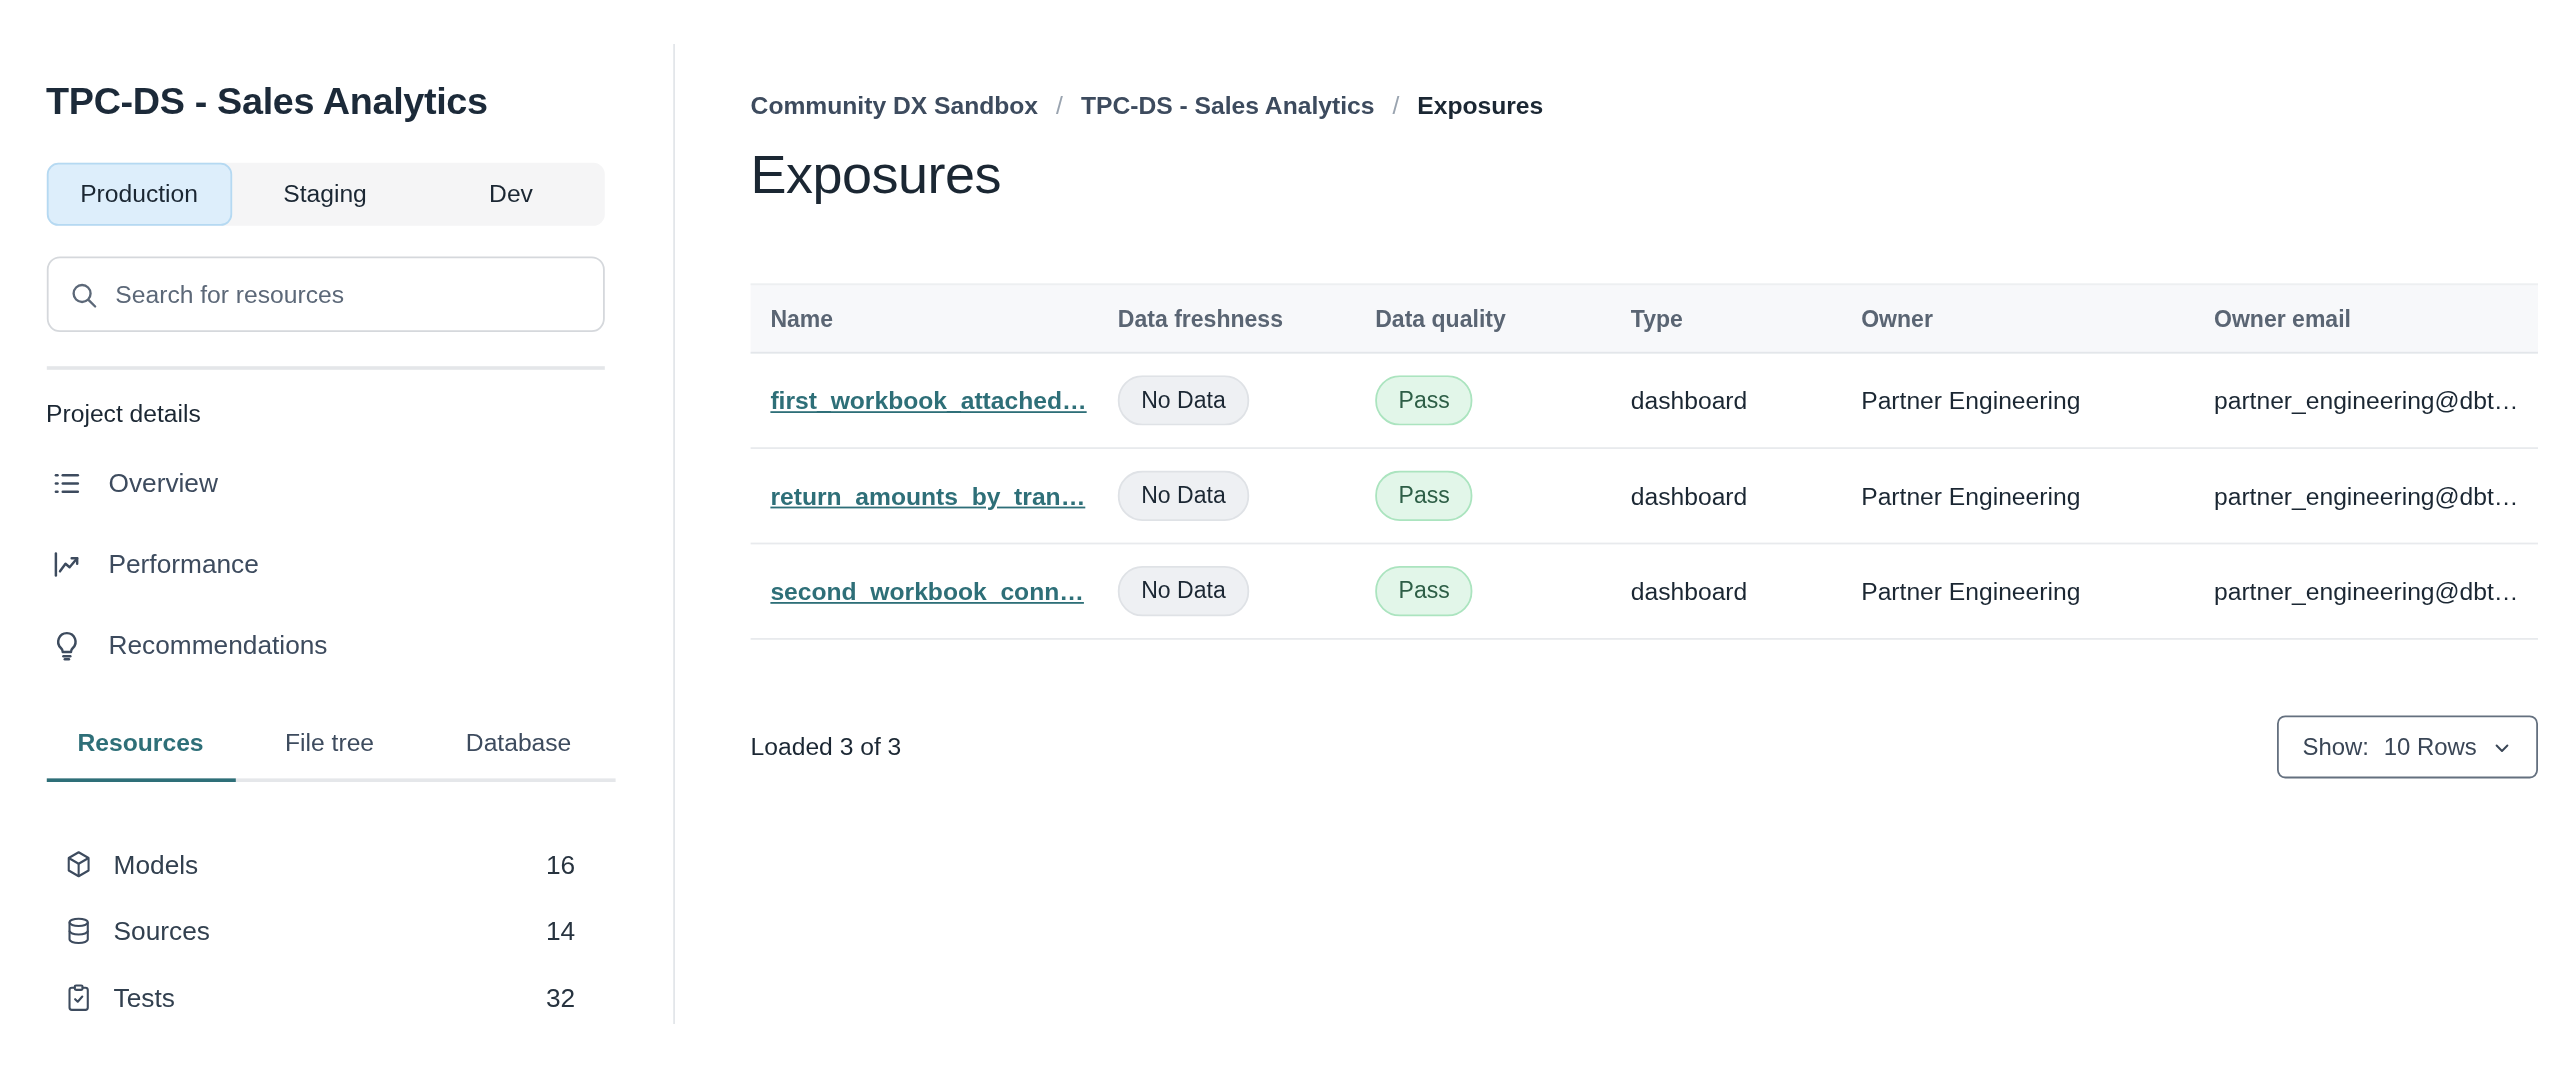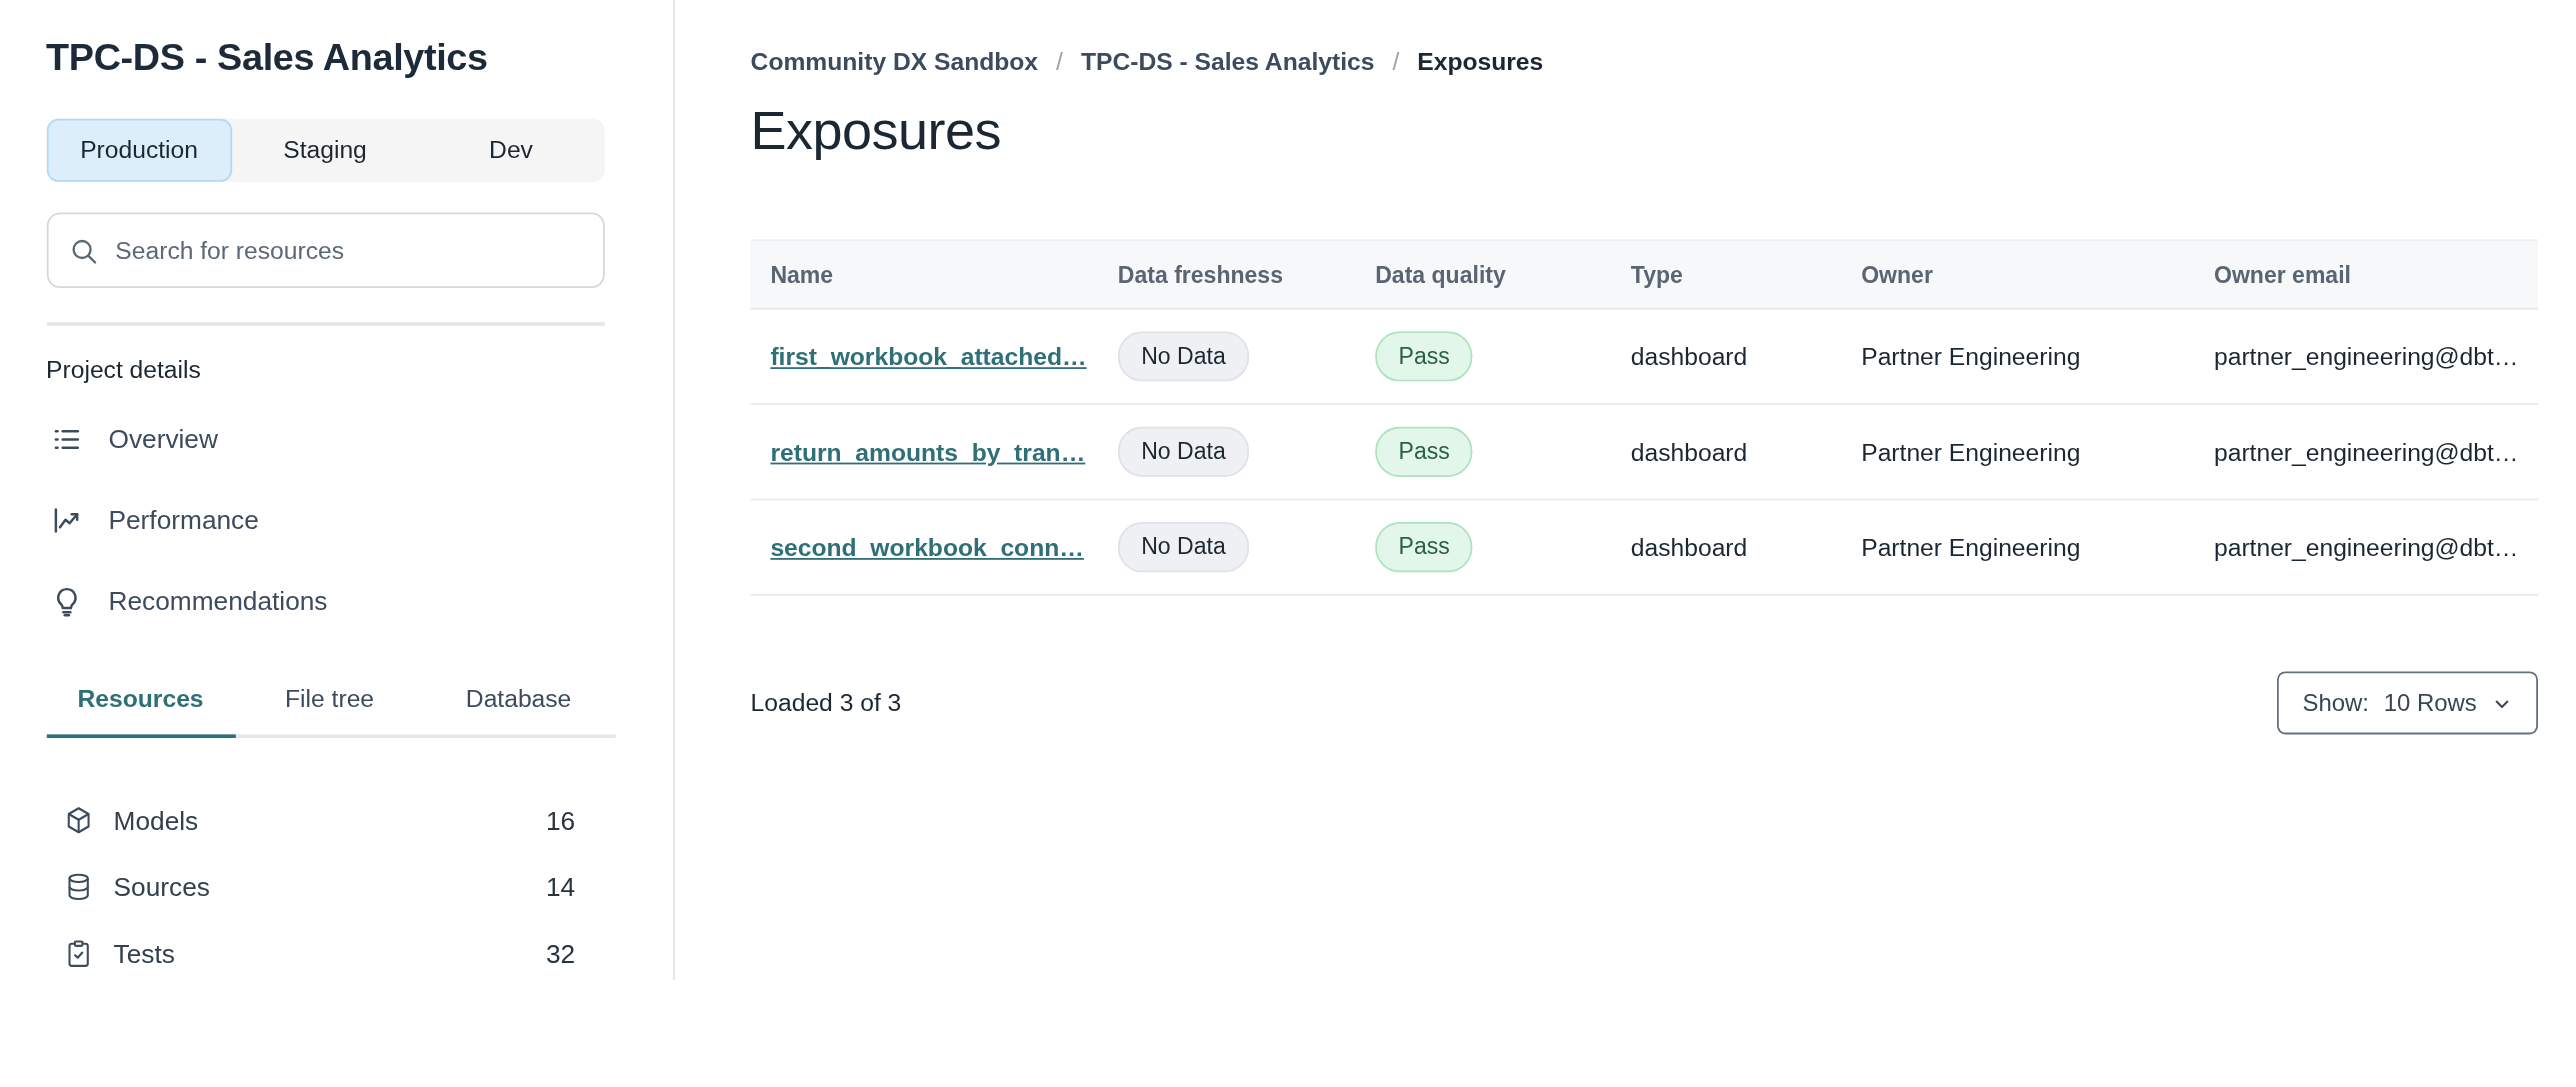--- a/index.html
+++ b/index.html
@@ -1,18 +1,18 @@
 <!DOCTYPE html>
 <html style="font-size:14.6px"><head>
 <meta charset="utf-8">
 <style>
   * { margin:0; padding:0; box-sizing:border-box; }
   html,body { background:#ffffff; }
   body { font-family:"Liberation Sans","DejaVu Sans",sans-serif; color:#1b2733; }
-  .viewport { width:2576px; height:980px; overflow:hidden; background:#fff; position:relative; }
+  .viewport { width:2576px; height:980px; overflow:hidden; background:#fff; position:relative;margin-top:44px; }
   .app { width:1432px; height:605px; transform:scale(1.8); transform-origin:0 0; position:relative; background:#fff; }
 
   
   .sidebar { position:absolute; left:0; top:0; width:374px; height:605px; padding:20px 38px 0 25.6px; }
   .vdivider { position:absolute; left:374px; top:0; width:0.9px; height:605px; background:#e3e6ea; }
   .project-title { font-size:21px; font-weight:700; color:#1c2a39; letter-spacing:-0.2px; }
 
   .env-tabs { margin-top:22px; width:310px; height:35px; background:#f5f5f6; border-radius:6.4px; display:flex; }
   .env-tab { flex:1 1 0; display:flex; align-items:center; justify-content:center; font-size:13.7px; color:#1b2733; cursor:pointer; border:0.9px solid transparent; border-radius:6.4px; }
   .env-tab.active { background:#ddeefb; border-color:#b5d9f2; font-weight:400; }

